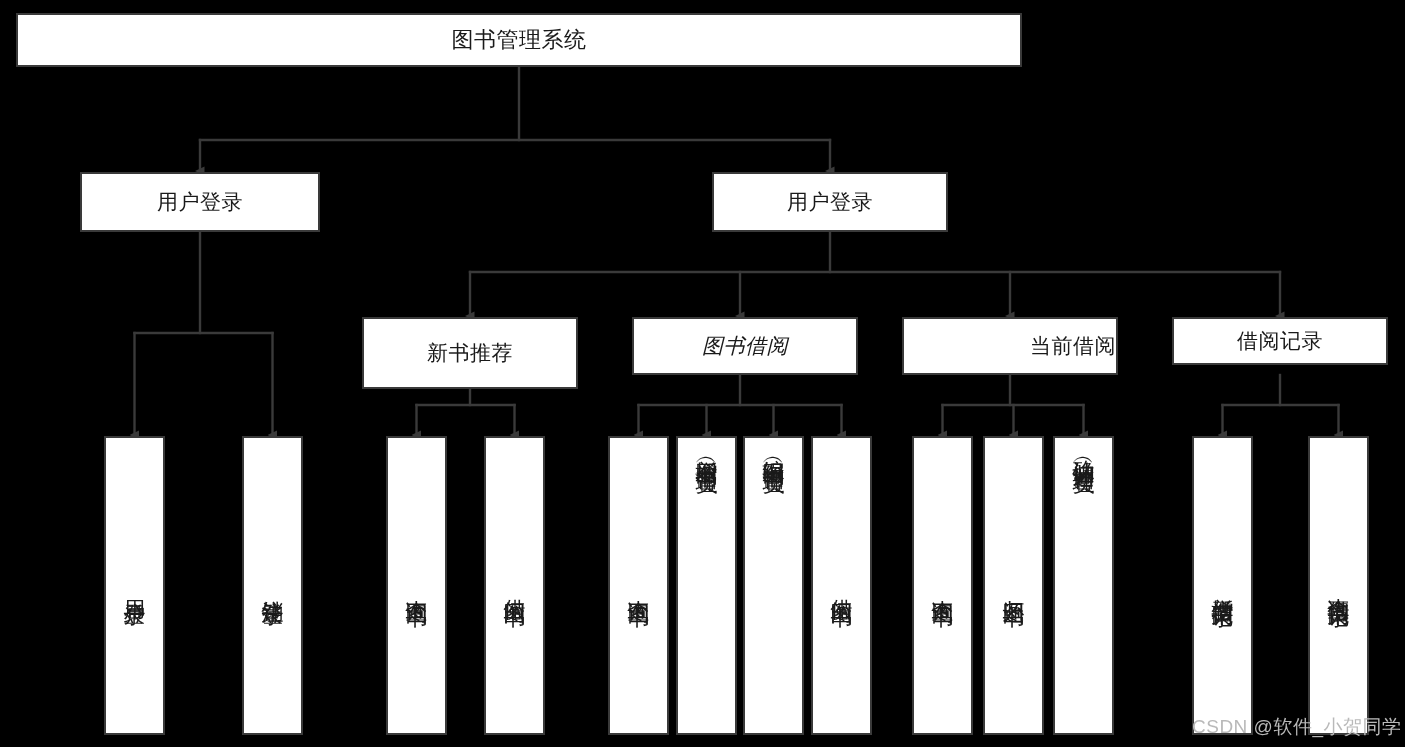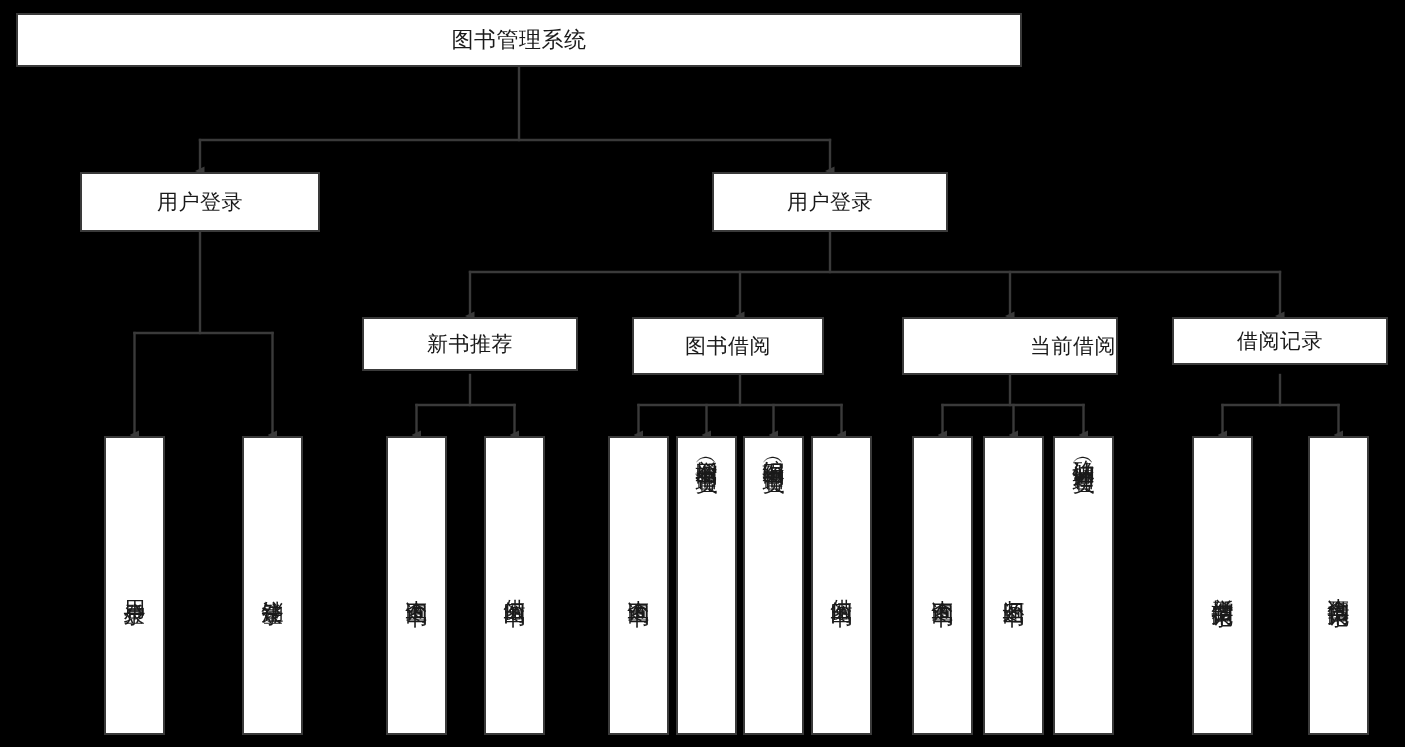--- a/index.html
+++ b/index.html
@@ -127,24 +127,24 @@
   <div id="node-layer">
       <div class="node horiz root" style="left: 16px; top: 13px; width: 1006px; height: 54px;">
         <span class="node-label">图书管理系统</span>
       </div>
       <div class="node horiz" style="left: 80px; top: 172px; width: 240px; height: 60px;">
         <span class="node-label">用户登录</span>
       </div>
       <div class="node horiz" style="left: 712px; top: 172px; width: 236px; height: 60px;">
         <span class="node-label">用户登录</span>
       </div>
-      <div class="node horiz" style="left: 362px; top: 317px; width: 216px; height: 54px;">
+      <div class="node horiz" style="left: 362px; top: 317px; width: 216px; height: 72px;">
         <span class="node-label">新书推荐</span>
       </div>
-      <div class="node horiz" style="left: 632px; top: 317px; width: 192px; height: 58px;">
+      <div class="node horiz" style="left: 632px; top: 317px; width: 226px; height: 58px; font-style: italic;">
         <span class="node-label">图书借阅</span>
       </div>
       <div class="node horiz" style="left: 902px; top: 317px; width: 216px; height: 58px; justify-content: flex-end;">
         <span class="node-label">当前借阅</span>
       </div>
       <div class="node horiz" style="left: 1172px; top: 317px; width: 216px; height: 48px;">
         <span class="node-label">借阅记录</span>
       </div>
       <div class="node vert centered" style="left: 104px; top: 436px; width: 61px; height: 299px;">
         <span class="node-label">用户登录</span>
@@ -180,14 +180,15 @@
         <span class="node-label">确认归还（管理员）</span>
       </div>
       <div class="node vert centered" style="left: 1192px; top: 436px; width: 61px; height: 299px;">
         <span class="node-label">新增借阅记录</span>
       </div>
       <div class="node vert centered" style="left: 1308px; top: 436px; width: 61px; height: 299px;">
         <span class="node-label">查询借阅记录</span>
       </div>
     </div>
 
+  <div class="watermark" style="left: 1192px; top: 714px; color: rgb(185, 185, 185);">CSDN @软件_小贺同学</div>
 
 </div>
 
 </body></html>

